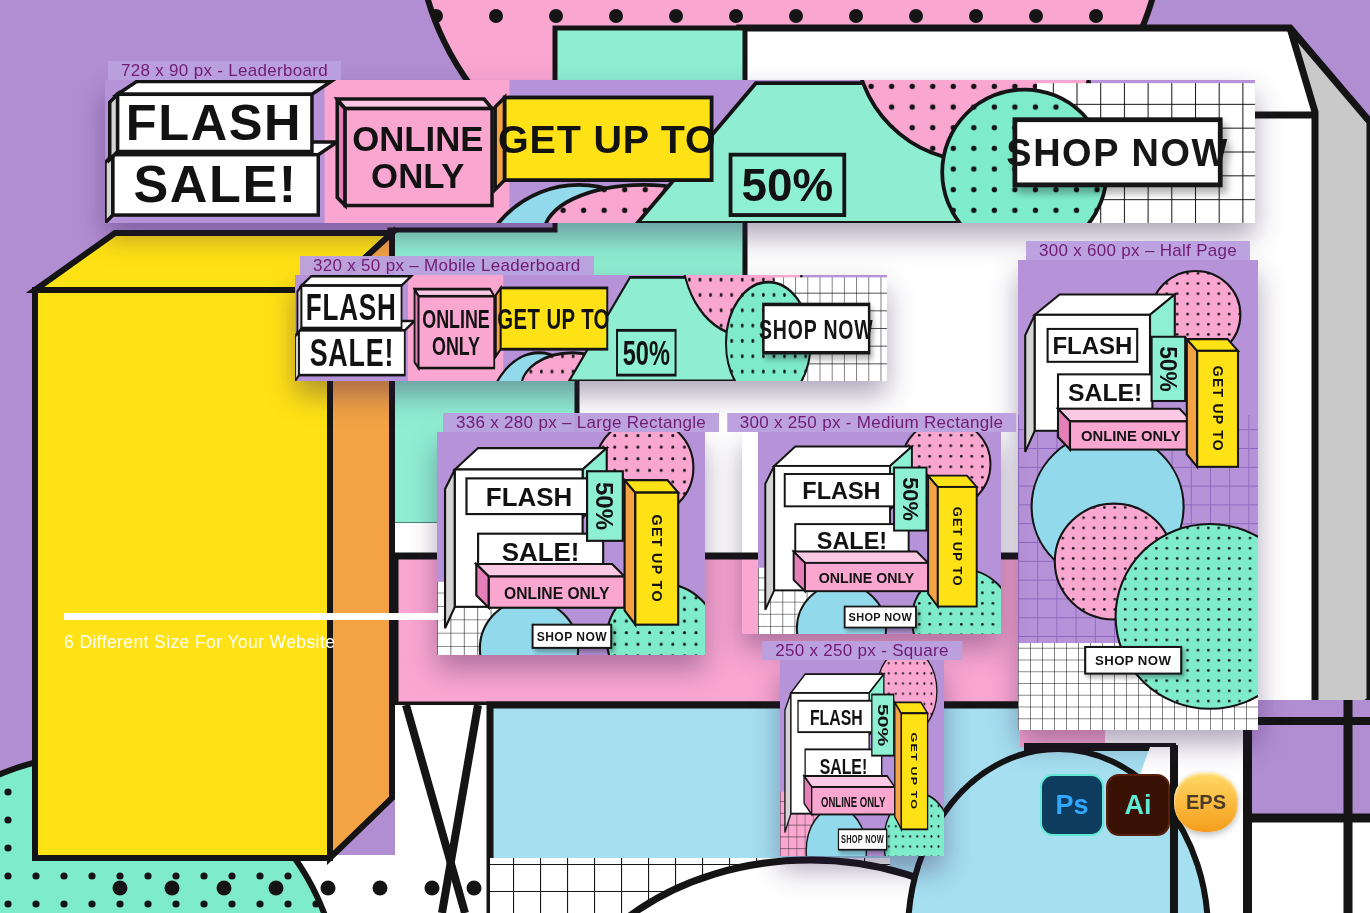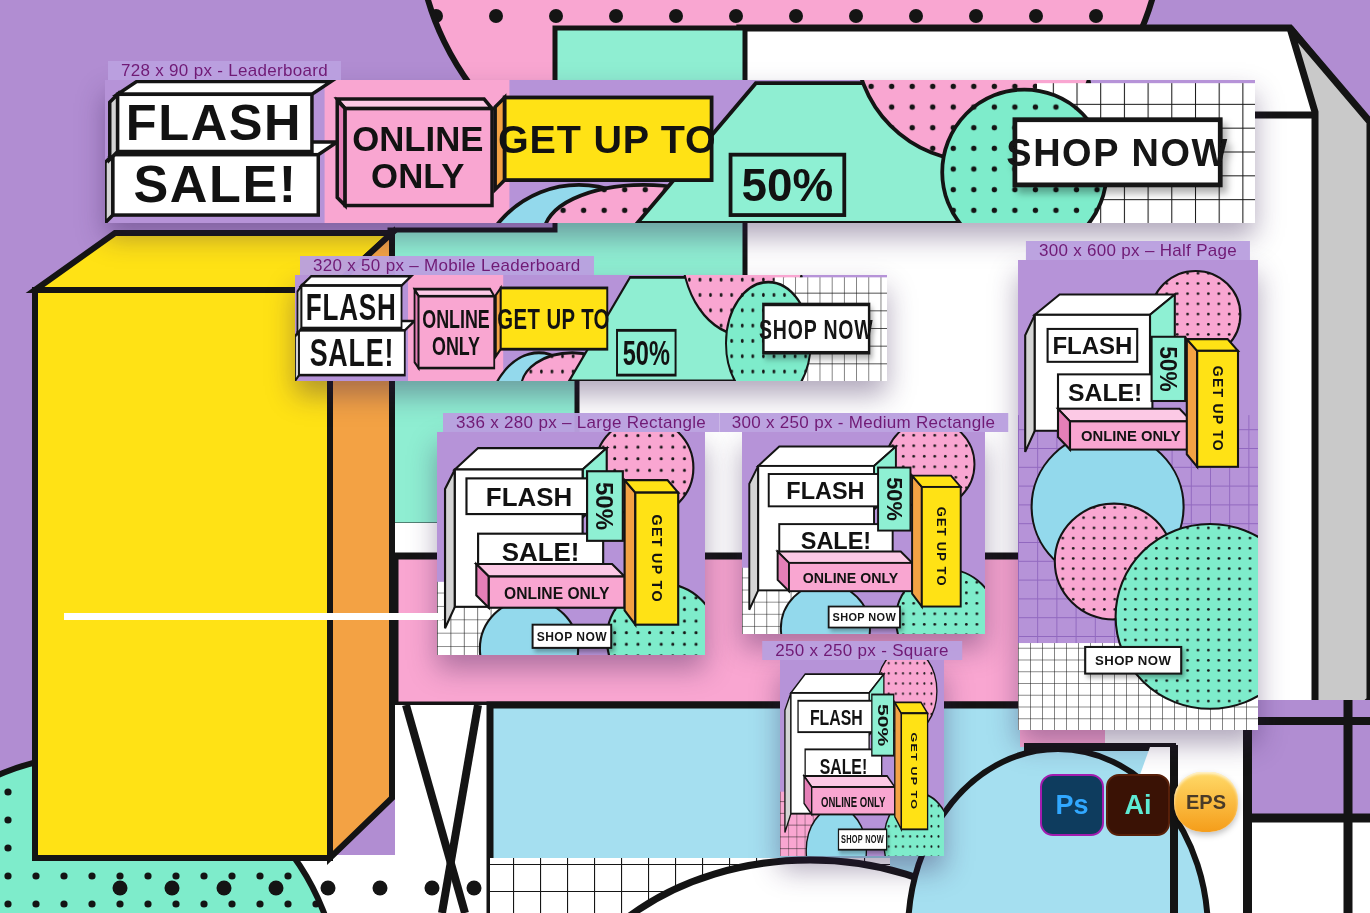--- a/index.html
+++ b/index.html
@@ -13,21 +13,21 @@
       letter-spacing:.3px;}
   .size-label.ctr{left:50%;transform:translateX(-50%);}
   .bt{font-family:"Liberation Sans",sans-serif;font-weight:700;fill:#121212;text-anchor:middle;}
   .hero{position:absolute;left:64px;top:597px;color:#fff;z-index:5;}
   .hero .line{font-size:68px;font-weight:700;line-height:71px;letter-spacing:2px;}
   .hero .rule{width:378px;height:7px;background:#fff;margin-top:16px;}
   .hero .sub{font-size:17.5px;margin-top:12px;letter-spacing:.4px;}
   .appicon{position:absolute;display:flex;align-items:center;justify-content:center;
       font-weight:700;z-index:6;}
   .ps{left:1040px;top:774px;width:60px;height:58px;border-radius:13px;
-      background:#0e3c5e;border:2px solid #a21caf;color:#31a8ff;font-size:27px;}
+      background:#0e3c5e;border:2px solid #5eead4;color:#31a8ff;font-size:27px;}
   .ai{left:1106px;top:774px;width:60px;height:58px;border-radius:13px;
       background:#3a1205;border:2px solid #58200a;color:#5eead4;font-size:27px;}
   .eps{left:1174px;top:772px;width:64px;height:60px;border-radius:28px;
       background:linear-gradient(180deg,#ffda68,#f59d1a);color:#4a3b28;font-size:20px;
       box-shadow:inset 0 2px 3px rgba(255,255,255,.7),0 3px 6px rgba(0,0,0,.25);}
 </style>
 </head>
 <body>
 
 <svg width="0" height="0" style="position:absolute" aria-hidden="true">
@@ -272,21 +272,21 @@
       <polygon points="222,68 210,54 258,54 270,68" fill="#ffe215" stroke="#141414" stroke-width="2.4"></polygon>
       <rect x="222" y="68" width="48" height="148" fill="#ffe215" stroke="#141414" stroke-width="2.4"></rect>
       <text class="bt" x="246" y="142" font-size="16" letter-spacing="1.5" dominant-baseline="central" transform="rotate(90 246 142)">GET UP TO</text>
       <g filter="url(#ds)">
         <rect x="107" y="216" width="88" height="26" fill="#ffffff" stroke="#141414" stroke-width="2.2"></rect>
         <text class="bt" x="151" y="234" font-size="13.5" letter-spacing="0.5">SHOP NOW</text>
       </g>
     </svg>
   </div>
 
-  <div class="banner" style="left:742px;top:432px;width:243px;height:202px;">
+  <div class="banner" style="left:742px;top:432px;width:243px;height:202px;padding-left:16px;">
     <div class="size-label ctr">300 x 250 px - Medium  Rectangle</div>
     <svg viewBox="0 0 300 250" preserveAspectRatio="none">
       <rect width="300" height="250" fill="#b693d8"></rect>
       <circle cx="232" cy="40" r="55" fill="url(#dotPink)" stroke="#141414" stroke-width="2.4"></circle>
       <rect x="0" y="168" width="118" height="82" fill="url(#gridWhite)"></rect>
       <circle cx="103" cy="243" r="55" fill="#93d9ec" stroke="#141414" stroke-width="2.4"></circle>
       <circle cx="252" cy="232" r="62" fill="url(#dotTeal)" stroke="#141414" stroke-width="2.4"></circle>
       <polygon points="20,42 46,18 190,18 163,42" fill="#ffffff" stroke="#141414" stroke-width="2.4"></polygon>
       <polygon points="20,42 9,64 9,220 20,196" fill="#d4d4d4" stroke="#141414" stroke-width="2.4"></polygon>
       <polygon points="163,42 190,18 190,72 163,96" fill="#8ef0d3" stroke="#141414" stroke-width="2.4"></polygon>
@@ -340,19 +340,20 @@
       <text class="bt" x="246" y="142" font-size="16" letter-spacing="1.5" dominant-baseline="central" transform="rotate(90 246 142)">GET UP TO</text>
       <g filter="url(#ds)">
         <rect x="107" y="216" width="88" height="26" fill="#ffffff" stroke="#141414" stroke-width="2.2"></rect>
         <text class="bt" x="151" y="234" font-size="13.5" letter-spacing="0.5">SHOP NOW</text>
       </g>
     </svg>
   </div>
 
   <div class="hero">
     <div class="rule"></div>
+    <div class="sub">6 Different Size For Your Website</div>
   </div>
 
   <div class="appicon ps">Ps</div>
   <div class="appicon ai">Ai</div>
   <div class="appicon eps">EPS</div>
 
 </div>
 
 </body></html>

